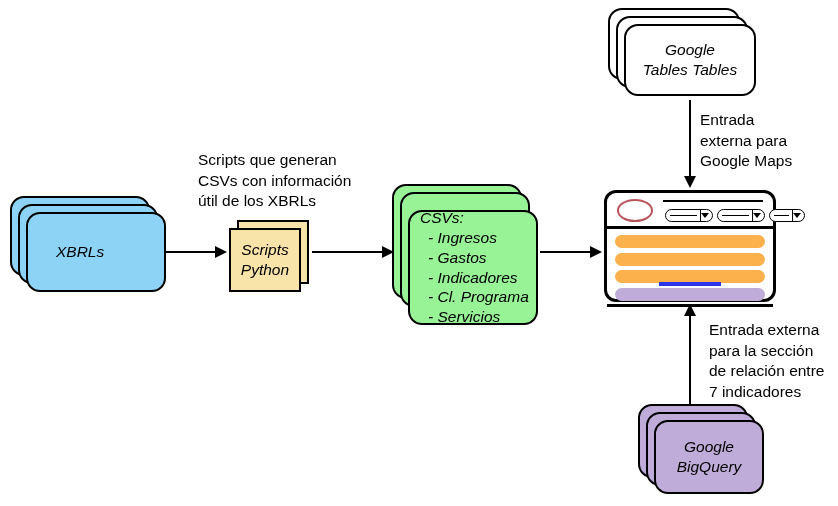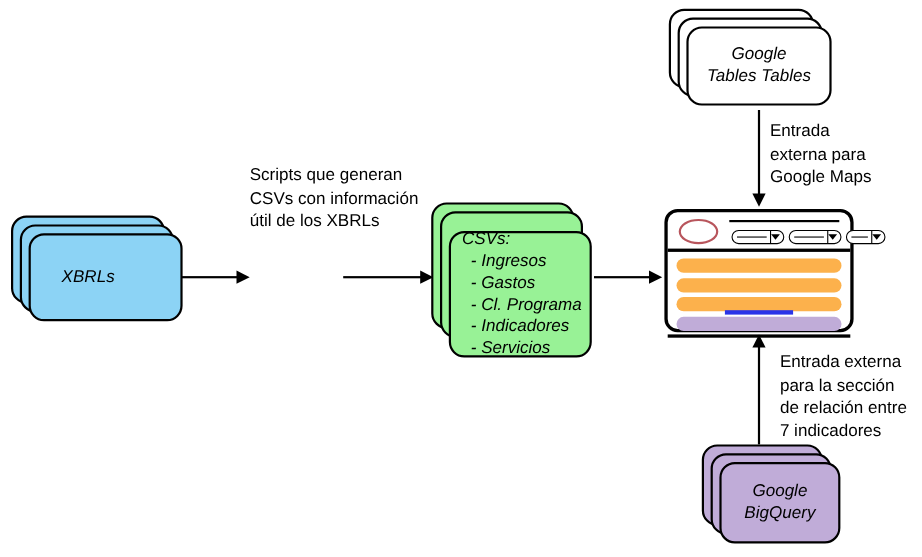--- a/index.html
+++ b/index.html
@@ -214,40 +214,49 @@
         <span>XBRLs</span>
       </div>
     </div>
   </div>
 
   <div class="arrow-h" style="left:165px; top:244px; width:62px; height:16px;">
     <div class="arrow-line-h" style="width:52px;"></div>
     <div class="arrow-head-r"></div>
   </div>
 
-  <div class="note" style="left:198px; top:150px;margin-left:29px;">Scripts que generan
+  <div class="note" style="left:198px; top:150px;">Scripts que generan
 CSVs con información
 útil de los XBRLs</div>
 
+  <div class="stack" style="left:229px; top:220px; width:85px; height:75px;">
+    <div class="card sharp" style="left:8px; top:0px; width:72px; height:64px; background:#F8E3A9;"></div>
+    <div class="card sharp" style="left:0px; top:8px; width:72px; height:64px; background:#F8E3A9;">
+      <div class="card-label label-center">
+        <span>Scripts</span>
+        <span>Python</span>
+      </div>
+    </div>
+  </div>
 
   <div class="arrow-h" style="left:312px; top:244px; width:82px; height:16px;">
     <div class="arrow-line-h" style="width:72px;"></div>
     <div class="arrow-head-r"></div>
   </div>
 
   <div class="stack" style="left:392px; top:184px; width:150px; height:135px;">
     <div class="card rounded" style="left:0px; top:0px; width:130px; height:115px; background:#98F296;"></div>
     <div class="card rounded" style="left:8px; top:8px; width:130px; height:115px; background:#98F296;"></div>
     <div class="card rounded" style="left:16px; top:16px; width:130px; height:115px; background:#98F296;margin-top:10px;">
       <div class="card-label label-left" style="padding-left:10px;">
         <span>CSVs:</span>
         <span style="padding-left:8px;">- Ingresos</span>
         <span style="padding-left:8px;">- Gastos</span>
+        <span style="padding-left:8px;">- Indicadores</span>
         <span style="padding-left:8px;">- Cl. Programa</span>
-        <span style="padding-left:8px;">- Indicadores</span>
         <span style="padding-left:8px;">- Servicios</span>
       </div>
     </div>
   </div>
 
   <div class="arrow-h" style="left:540px; top:244px; width:62px; height:16px;">
     <div class="arrow-line-h" style="width:52px;"></div>
     <div class="arrow-head-r"></div>
   </div>
 

